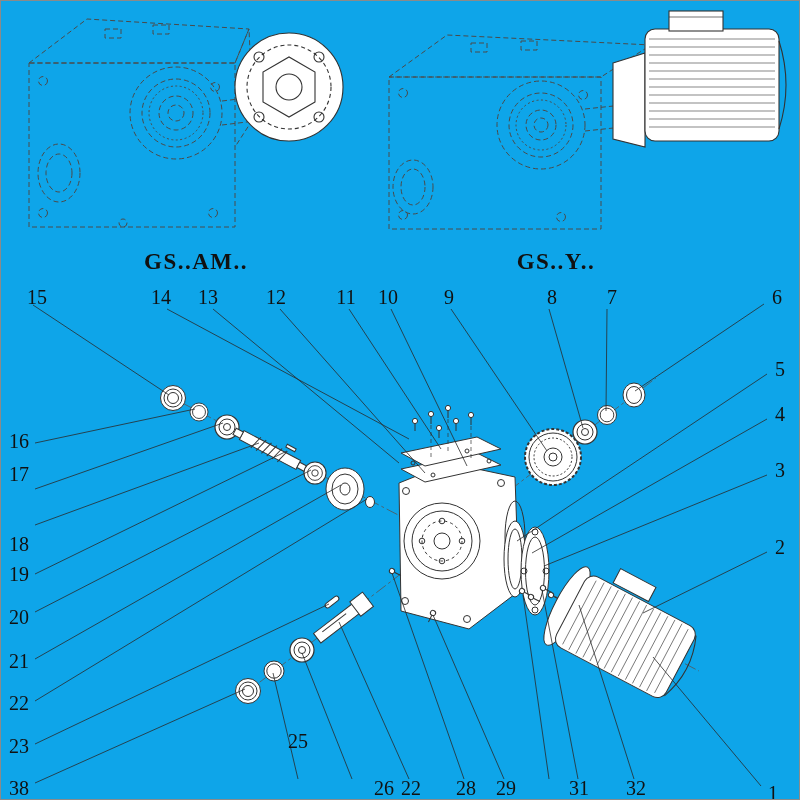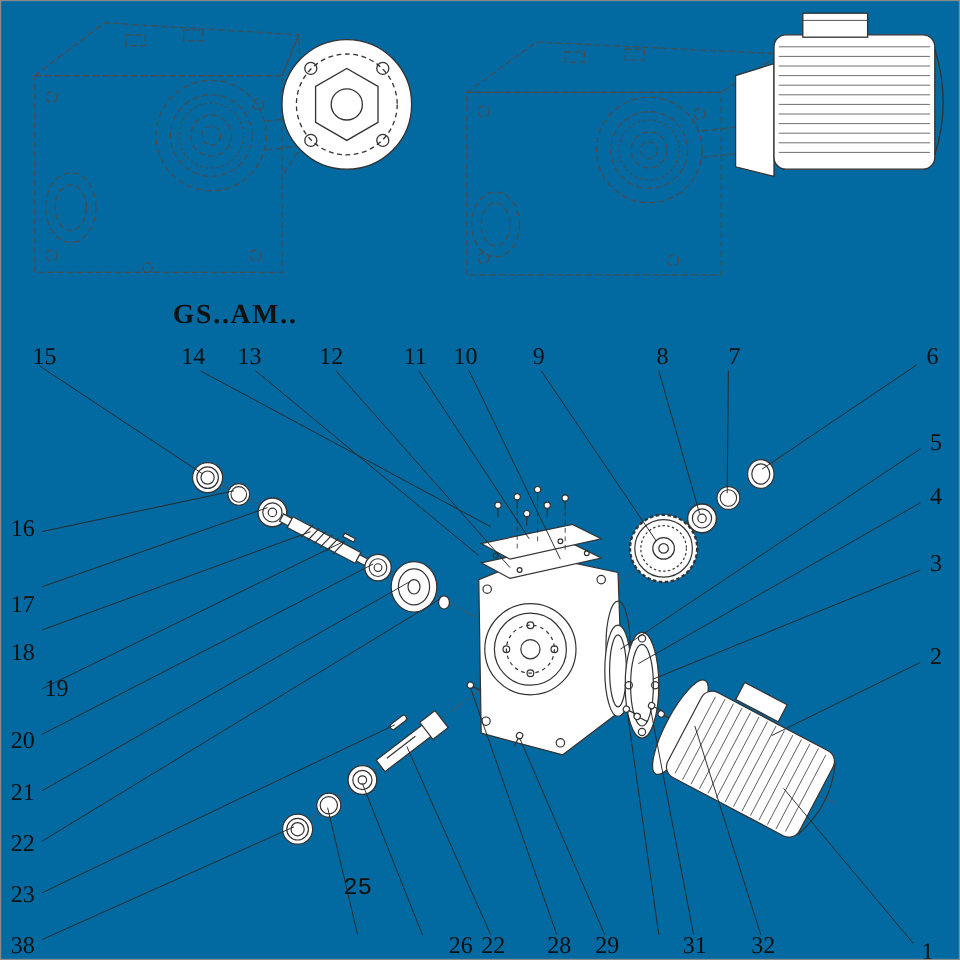--- a/index.html
+++ b/index.html
@@ -1,17 +1,17 @@
 <!DOCTYPE html>
 <html><head>
 <meta charset="utf-8">
 <style>
   html,body{margin:0;padding:0;background:#fff;}
   #page{
-    position:relative;width:800px;height:800px;background:#0369a1;
+    position:relative;width:800px;height:800px;background:#0ea5e9;
     border:1px solid #8a8a8a;box-sizing:border-box;overflow:hidden;
     font-family:"Liberation Serif", serif;
   }
   #diagram-svg{position:absolute;left:0;top:0;}
   .caption{
     position:absolute;width:180px;text-align:center;
     font-weight:bold;font-size:23px;letter-spacing:1.5px;color:#111;
   }
   .callout-num{
     position:absolute;transform:translate(-50%,-50%);
@@ -284,47 +284,48 @@
         <line x1="408" y1="778" x2="338" y2="621" stroke="#2a2a2a" stroke-width="0.8"></line>
         <line x1="463" y1="778" x2="391" y2="572" stroke="#2a2a2a" stroke-width="0.8"></line>
         <line x1="503" y1="778" x2="432" y2="614" stroke="#2a2a2a" stroke-width="0.8"></line>
         <line x1="548" y1="778" x2="522" y2="594" stroke="#2a2a2a" stroke-width="0.8"></line>
         <line x1="577" y1="778" x2="541" y2="589" stroke="#2a2a2a" stroke-width="0.8"></line>
         <line x1="633" y1="778" x2="578" y2="604" stroke="#2a2a2a" stroke-width="0.8"></line>
       </g>
 </svg>
 
 <div class="caption" style="left:105px;top:248px">GS..AM..</div>
+<div class="caption" style="left:465px;top:248px">GS..Y..</div>
 
 <div id="callout-layer">
       <div class="callout-num" style="left: 772px; top: 792px;">1</div>
       <div class="callout-num" style="left: 779px; top: 546px;">2</div>
       <div class="callout-num" style="left: 779px; top: 469px;">3</div>
       <div class="callout-num" style="left: 779px; top: 413px;">4</div>
       <div class="callout-num" style="left: 779px; top: 368px;">5</div>
       <div class="callout-num" style="left: 776px; top: 296px;">6</div>
       <div class="callout-num" style="left: 611px; top: 296px;">7</div>
       <div class="callout-num" style="left: 551px; top: 296px;">8</div>
       <div class="callout-num" style="left: 448px; top: 296px;">9</div>
       <div class="callout-num" style="left: 387px; top: 296px;">10</div>
       <div class="callout-num" style="left: 345px; top: 296px;">11</div>
       <div class="callout-num" style="left: 275px; top: 296px;">12</div>
       <div class="callout-num" style="left: 207px; top: 296px; text-align: center;">13</div>
       <div class="callout-num" style="left: 160px; top: 296px;">14</div>
       <div class="callout-num" style="left: 20px; top: 296px; margin-left: 16px;">15</div>
       <div class="callout-num" style="left: 18px; top: 440px;">16</div>
-      <div class="callout-num" style="left: 18px; top: 503px;">17</div>
+      <div class="callout-num" style="left: 18px; top: 473px;">17</div>
       <div class="callout-num" style="left: 18px; top: 523px; margin-top: 20px;">18</div>
-      <div class="callout-num" style="left: 18px; top: 573px; margin-left: 28px;">19</div>
+      <div class="callout-num" style="left: 18px; top: 573px;">19</div>
       <div class="callout-num" style="left: 18px; top: 616px; text-align: center;">20</div>
       <div class="callout-num" style="left: 18px; top: 660px;">21</div>
       <div class="callout-num" style="left: 18px; top: 702px;">22</div>
       <div class="callout-num" style="left: 18px; top: 745px;">23</div>
       <div class="callout-num" style="left: 18px; top: 787px;">38</div>
-      <div class="callout-num" style="left: 297px; top: 740px; font-family: Liberation Mono, monospace;">25</div>
+      <div class="callout-num" style="left: 297px; top: 740px;">25</div>
       <div class="callout-num" style="left: 352px; top: 787px; margin-left: 31px;">26</div>
       <div class="callout-num" style="left: 410px; top: 787px;">22</div>
       <div class="callout-num" style="left: 465px; top: 787px;">28</div>
       <div class="callout-num" style="left: 505px; top: 787px;">29</div>
       <div class="callout-num" style="left: 550px; top: 787px; margin-top: 44px;">30</div>
       <div class="callout-num" style="left: 578px; top: 787px;">31</div>
       <div class="callout-num" style="left: 635px; top: 787px;">32</div>
     </div>
 
 </div>

